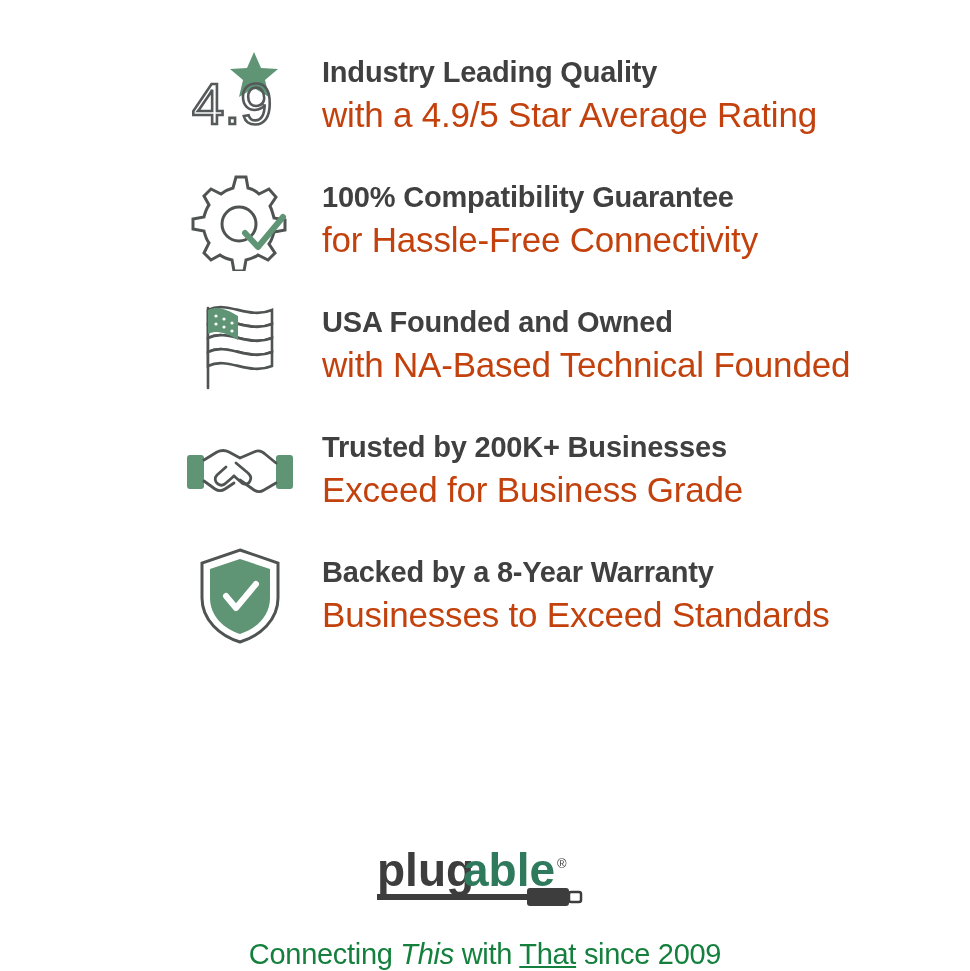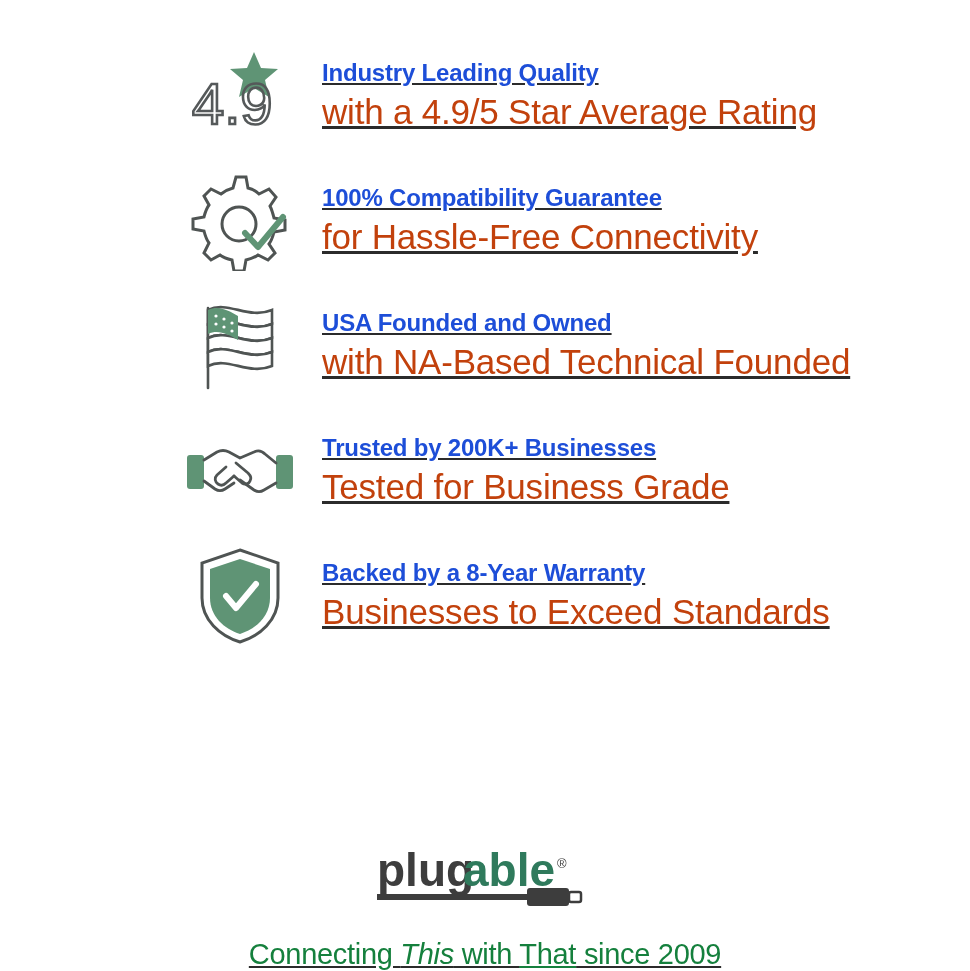--- a/index.html
+++ b/index.html
@@ -15,21 +15,20 @@
     overflow: hidden;
     position: relative;
   }
   .page {
     width: 970px;
     height: 971px;
     box-sizing: border-box;
     padding: 44px 40px 0 40px;
     display: flex;
     flex-direction: column;
-    text-decoration: underline;
   }
   .features {
     display: flex;
     flex-direction: column;
     gap: 21px;
     margin-left: 140px;
   }
   .feature {
     display: flex;
     align-items: center;
@@ -40,23 +39,23 @@
     min-width: 120px;
     height: 104px;
     display: flex;
     align-items: center;
     justify-content: center;
   }
   .feature-text {
     padding-left: 22px;
   }
   .feature-title {
-    font-size: 24px;
+    font-size: 29px;
     font-weight: bold;
-    color: #1d4ed8;
+    color: #404040;
     letter-spacing: -0.2px;
     line-height: 1.22;
   }
   .feature-sub {
     font-size: 35px;
     font-weight: normal;
     color: #c2410c;
     letter-spacing: -0.2px;
     line-height: 1.25;
     margin-top: 3px;
@@ -159,21 +158,21 @@
             <path d="M20 27 L33 19 C37 17 41 17 45 19 L56 25 L70 19 C74 17 78 18 81 21 L92 30"></path>
             <path d="M92 50 L80 57 C77 59 73 59 70 57 L56 47"></path>
             <path d="M20 48 L31 56 C34 58 38 58 41 56 L50 50"></path>
             <path d="M42 34 L33 42 C30 45 31 49 34 51 C37 53 40 52 42 50 L50 43"></path>
             <path d="M50 43 L58 50 C61 52 65 51 66 48 C68 45 66 42 64 40 L52 30"></path>
           </g>
         </svg>
       </div>
       <div class="feature-text">
         <div class="feature-title">Trusted by 200K+ Businesses</div>
-        <div class="feature-sub">Tested for Business Grade</div>
+        <div class="feature-sub">Exceed for Business Grade</div>
       </div>
     </div>
 
     <div class="feature">
       <div class="feature-icon">
         <svg width="88" height="100" viewBox="0 0 88 100">
           <path d="M44 4 L82 17 L82 52 C82 74 64 90 44 96 C24 90 6 74 6 52 L6 17 Z" fill="#ffffff" stroke="#4f5453" stroke-width="3"></path>
           <path d="M44 13 L74 23 L74 52 C74 70 60 83 44 88 C28 83 14 70 14 52 L14 23 Z" fill="#5f9475"></path>
           <path d="M30 50 L40 62 L60 38" fill="none" stroke="#ffffff" stroke-width="6" stroke-linecap="round" stroke-linejoin="round"></path>
         </svg>

